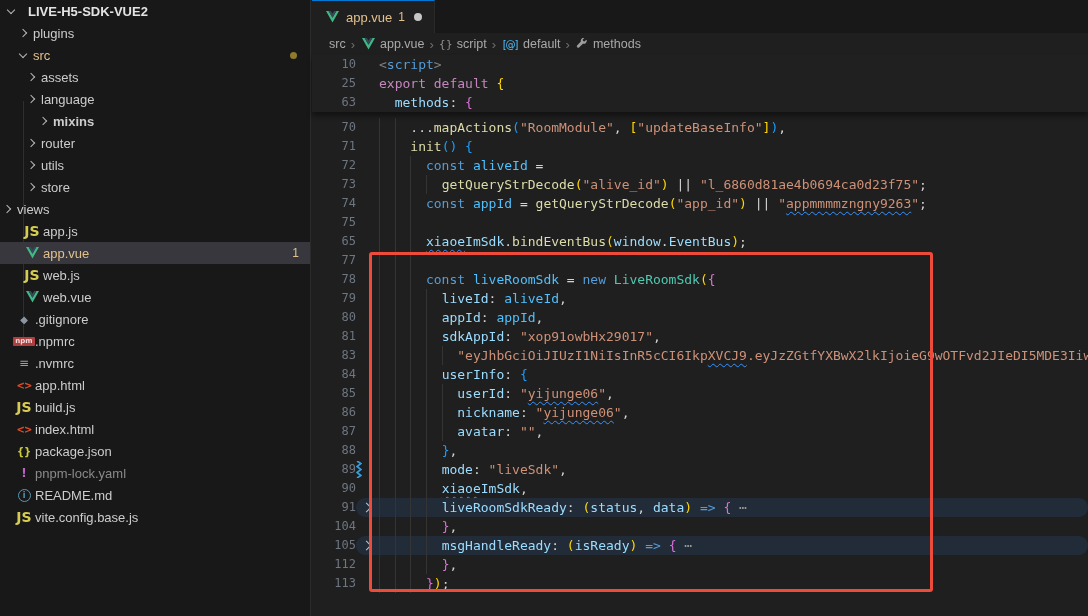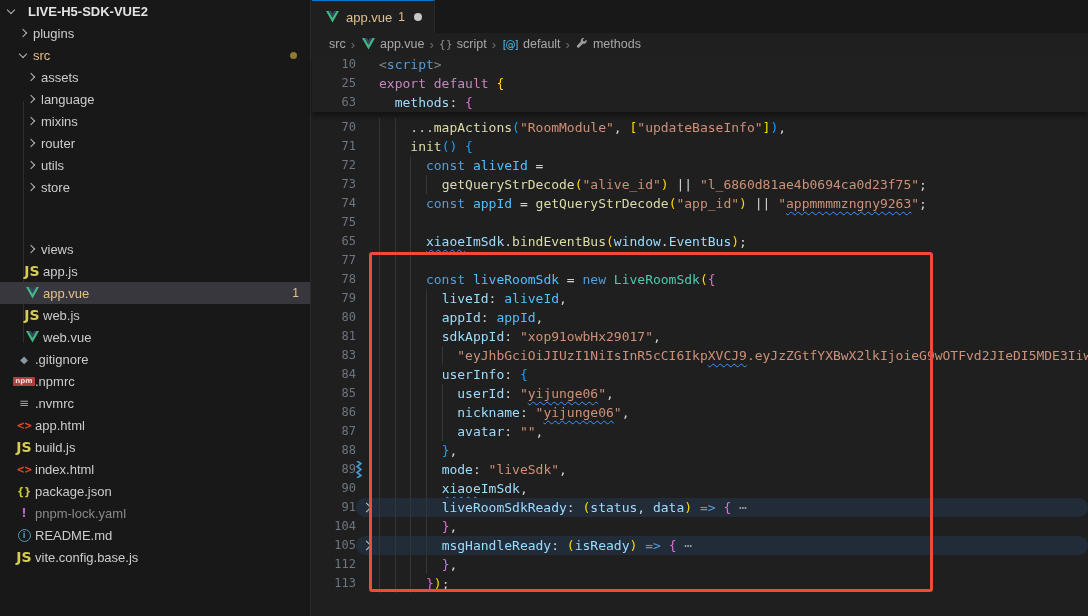--- a/index.html
+++ b/index.html
@@ -89,37 +89,37 @@
         <span class="sb-dot"></span>
       </div>
       <div class="sb-row" style="padding-left: 24px;">
         <span class="chev right"></span>
         <span class="sb-label">assets</span>
       </div>
       <div class="sb-row" style="padding-left: 24px;">
         <span class="chev right"></span>
         <span class="sb-label">language</span>
       </div>
-      <div class="sb-row" style="padding-left: 24px;">
+      <div class="sb-row" style="padding-left: 36px; font-weight: bold;">
         <span class="chev right"></span>
         <span class="sb-label">mixins</span>
       </div>
       <div class="sb-row" style="padding-left: 24px;">
         <span class="chev right"></span>
         <span class="sb-label">router</span>
       </div>
       <div class="sb-row" style="padding-left: 24px;">
         <span class="chev right"></span>
         <span class="sb-label">utils</span>
       </div>
       <div class="sb-row" style="padding-left: 24px;">
         <span class="chev right"></span>
         <span class="sb-label">store</span>
       </div>
-      <div class="sb-row" style="padding-left: 24px; margin-top: 40px;">
+      <div class="sb-row" style="">
         <span class="chev right"></span>
         <span class="sb-label">views</span>
       </div>
       <div class="sb-row" style="padding-left: 24px;">
         <span class="fi js">JS</span>
         <span class="sb-label">app.js</span>
       </div>
       <div class="sb-row sel mod" style="padding-left: 24px;">
         <span class="fi">
           <svg width="13" height="12" viewBox="0 0 13 12">

